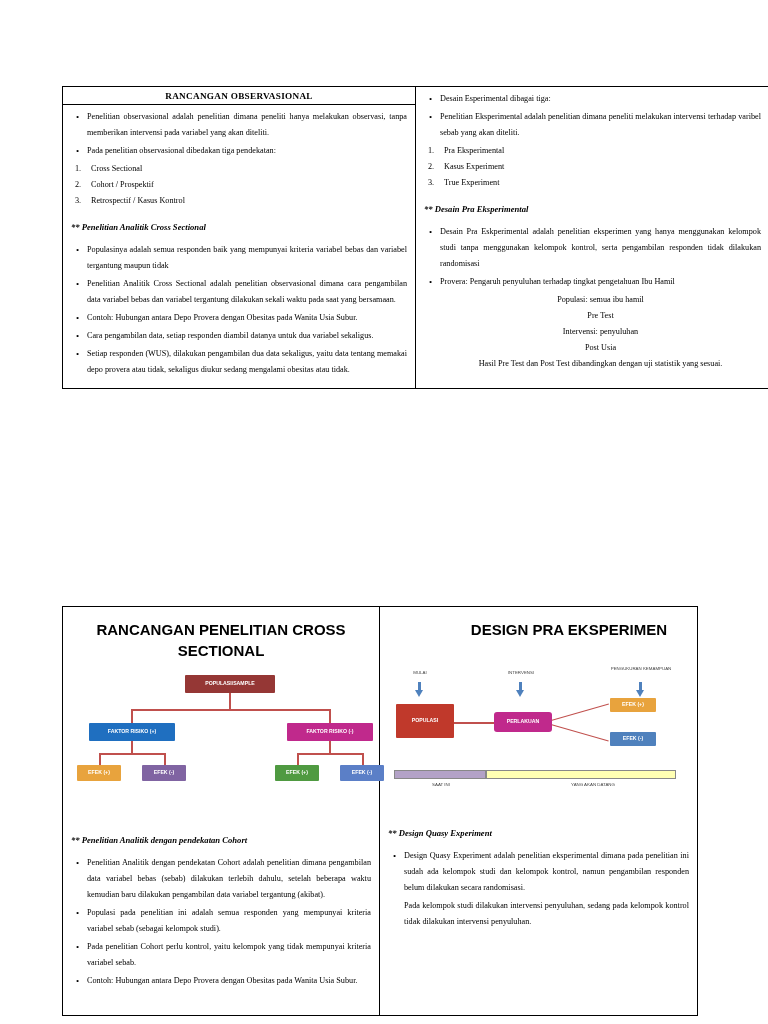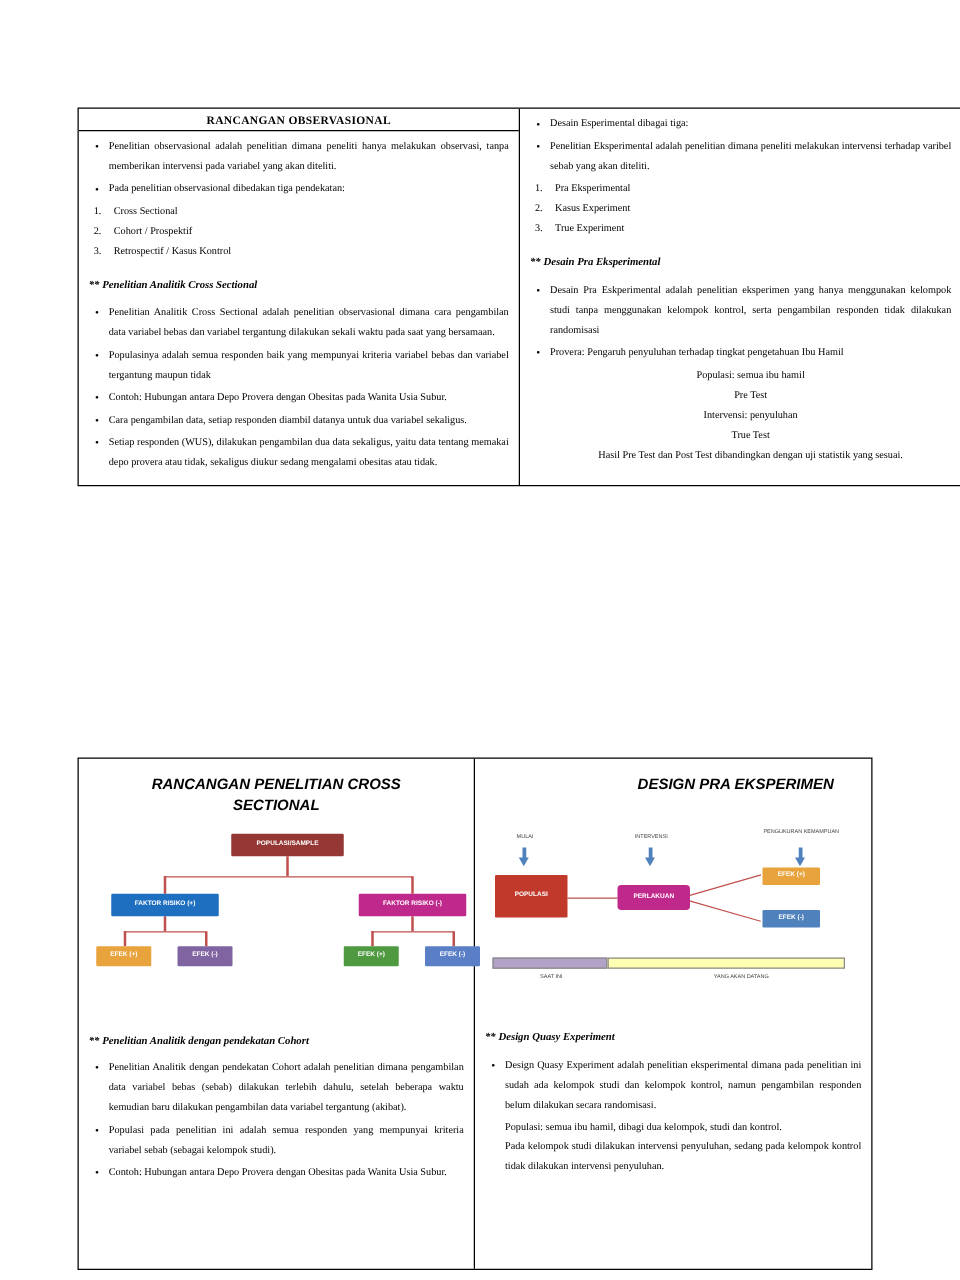--- a/index.html
+++ b/index.html
@@ -109,24 +109,23 @@
     width: 636px;
     border: 1px solid #000;
     display: flex;
     box-sizing: border-box;
     min-height: 410px;
   }
   .diagram-title {
     text-align: center;
     font-family: "Liberation Sans", sans-serif;
     font-weight: bold;
-    font-size: 12px;
+    font-size: 15px;
     padding: 12px 30px 6px 30px;
     line-height: 1.4;
-    font-style: italic;
   }
 
   
   .flow {
     position: relative;
     height: 148px;
     margin: 4px 6px 2px 6px;
   }
   .node {
     position: absolute;
@@ -209,22 +208,22 @@
           <li>Penelitian observasional adalah penelitian dimana peneliti hanya melakukan observasi, tanpa memberikan intervensi pada variabel yang akan diteliti.</li>
           <li>Pada penelitian observasional dibedakan tiga pendekatan:</li>
         </ul>
         <ol class="num">
           <li>Cross Sectional</li>
           <li>Cohort / Prospektif</li>
           <li>Retrospectif / Kasus Kontrol</li>
         </ol>
         <div class="subhead">** Penelitian Analitik Cross Sectional</div>
         <ul class="bul">
+          <li>Populasinya adalah semua responden baik yang mempunyai kriteria variabel bebas dan variabel tergantung maupun tidak</li>
           <li>Penelitian Analitik Cross Sectional adalah penelitian observasional dimana cara pengambilan data variabel bebas dan variabel tergantung dilakukan sekali waktu pada saat yang bersamaan.</li>
-          <li>Populasinya adalah semua responden baik yang mempunyai kriteria variabel bebas dan variabel tergantung maupun tidak</li>
           <li>Contoh: Hubungan antara Depo Provera dengan Obesitas pada Wanita Usia Subur.</li>
           <li>Cara pengambilan data, setiap responden diambil datanya untuk dua variabel sekaligus.</li>
           <li>Setiap responden (WUS), dilakukan pengambilan dua data sekaligus, yaitu data tentang memakai depo provera atau tidak, sekaligus diukur sedang mengalami obesitas atau tidak.</li>
         </ul>
       </div>
     </div>
 
     <div class="col col-right">
       <div class="col-body">
         <ul class="bul">
@@ -238,21 +237,21 @@
         </ol>
         <div class="subhead">** Desain Pra Eksperimental</div>
         <ul class="bul">
           <li>Desain Pra Eskperimental adalah penelitian eksperimen yang hanya menggunakan kelompok studi tanpa menggunakan kelompok kontrol, serta pengambilan responden tidak dilakukan randomisasi</li>
           <li>Provera: Pengaruh penyuluhan terhadap tingkat pengetahuan Ibu Hamil</li>
         </ul>
         <div style="padding-left:16px;">
           <div class="plainline">Populasi: semua ibu hamil</div>
           <div class="plainline">Pre Test</div>
           <div class="plainline">Intervensi: penyuluhan</div>
-          <div class="plainline">True Test</div>
+          <div class="plainline">Post Usia</div>
           <div class="plainline">Hasil Pre Test dan Post Test dibandingkan dengan uji statistik yang sesuai.</div>
         </div>
       </div>
     </div>
   </div>
 
   <div class="table-bottom">
 
     <div class="col col-left">
       <div class="diagram-title">RANCANGAN PENELITIAN CROSS SECTIONAL</div>
@@ -287,20 +286,21 @@
         <div class="node" style="left:206px; top:94px; width:44px; height:16px; background:#4f9a41;">EFEK (+)</div>
 
         <div class="node" style="left:271px; top:94px; width:44px; height:16px; background:#5b7fc7;">EFEK (-)</div>
       </div>
 
       <div class="bottom-body">
         <div class="subhead">** Penelitian Analitik dengan pendekatan Cohort</div>
         <ul class="bul">
           <li>Penelitian Analitik dengan pendekatan Cohort adalah penelitian dimana pengambilan data variabel bebas (sebab) dilakukan terlebih dahulu, setelah beberapa waktu kemudian baru dilakukan pengambilan data variabel tergantung (akibat).</li>
           <li>Populasi pada penelitian ini adalah semua responden yang mempunyai kriteria variabel sebab (sebagai kelompok studi).</li>
+          <li>Pada penelitian Cohort perlu kontrol, yaitu kelompok yang tidak mempunyai kriteria variabel sebab.</li>
           <li>Contoh: Hubungan antara Depo Provera dengan Obesitas pada Wanita Usia Subur.</li>
         </ul>
       </div>
     </div>
 
     <div class="col col-right">
       <div class="diagram-title" style="text-align:right; padding-left:42px;">DESIGN PRA EKSPERIMEN</div>
 
       <div class="flow2">
 
@@ -329,20 +329,19 @@
         <div class="lbl2" style="left:18px; top:130px; width:70px;">SAAT INI</div>
         <div class="lbl2" style="left:150px; top:130px; width:110px;">YANG AKAN DATANG</div>
       </div>
 
       <div class="bottom-body">
         <div class="subhead">** Design Quasy Experiment</div>
         <ul class="bul">
           <li>Design Quasy Experiment adalah penelitian eksperimental dimana pada penelitian ini sudah ada kelompok studi dan kelompok kontrol, namun pengambilan responden belum dilakukan secara randomisasi.</li>
         </ul>
         <div style="padding-left:16px;">
-          <div class="plainline" style="text-align:justify;">Populasi: semua ibu hamil, dibagi dua kelompok, studi dan kontrol.</div>
           <div class="plainline" style="text-align:justify;">Pada kelompok studi dilakukan intervensi penyuluhan, sedang pada kelompok kontrol tidak dilakukan intervensi penyuluhan.</div>
         </div>
       </div>
     </div>
   </div>
 
 </div>
 
 </body></html>

